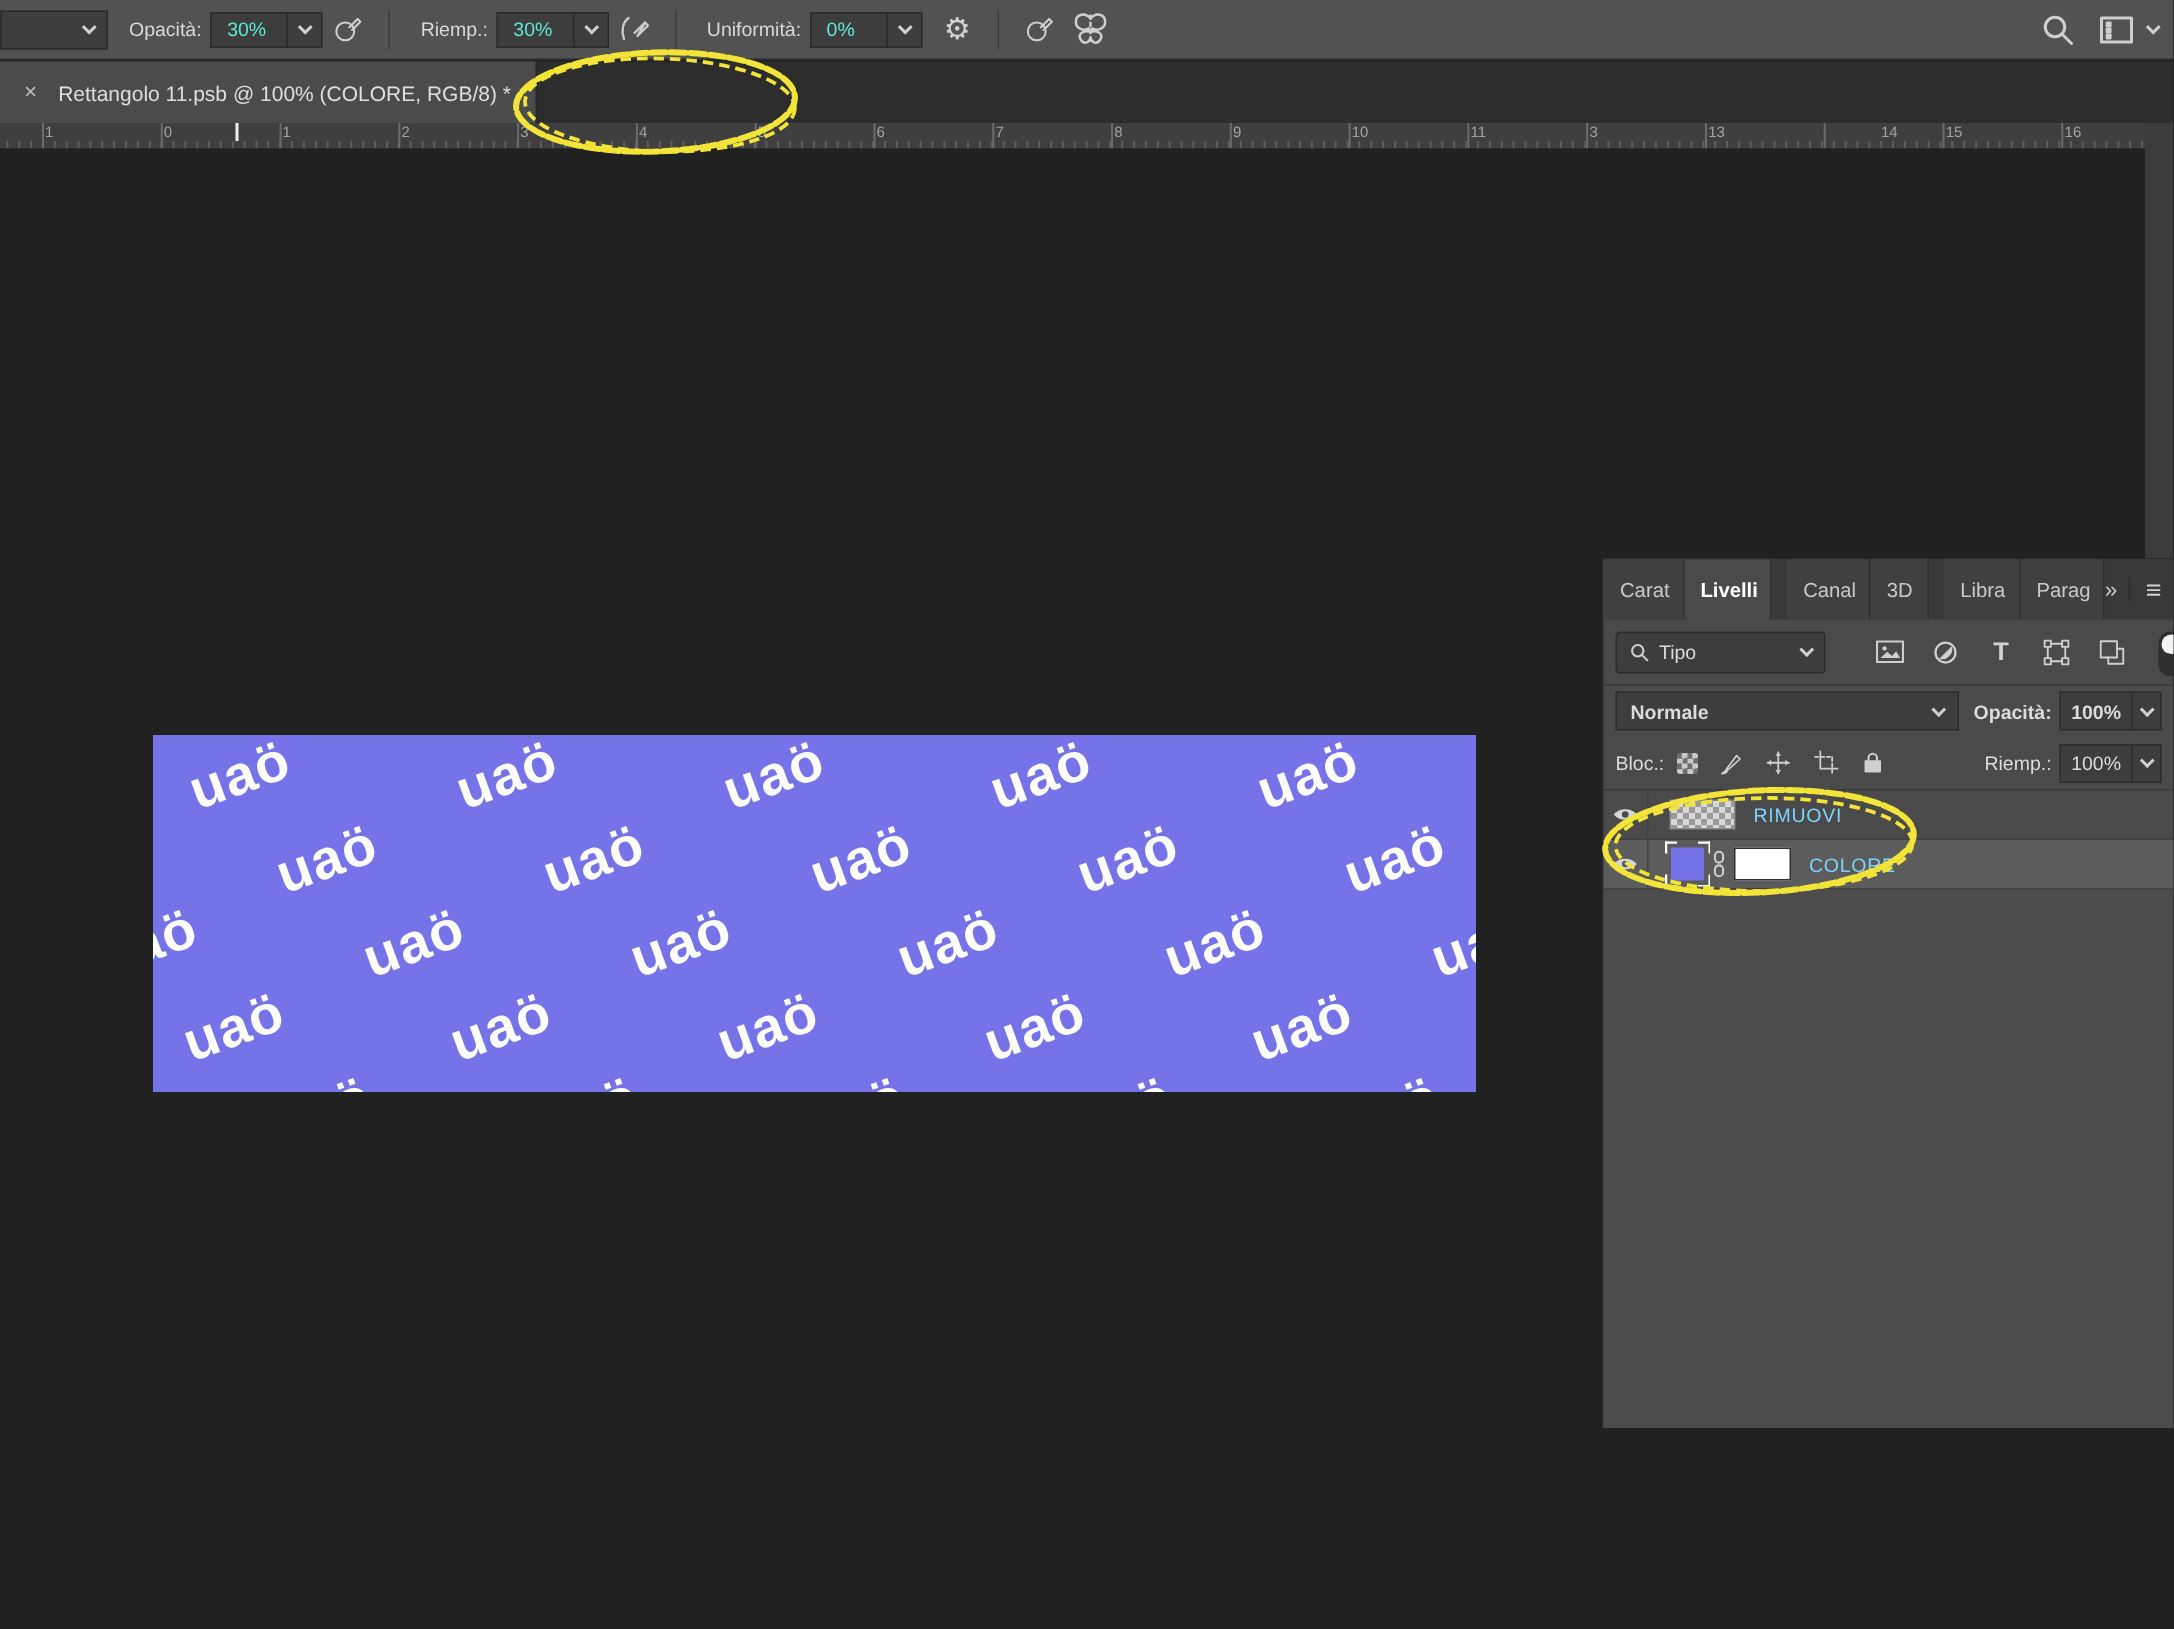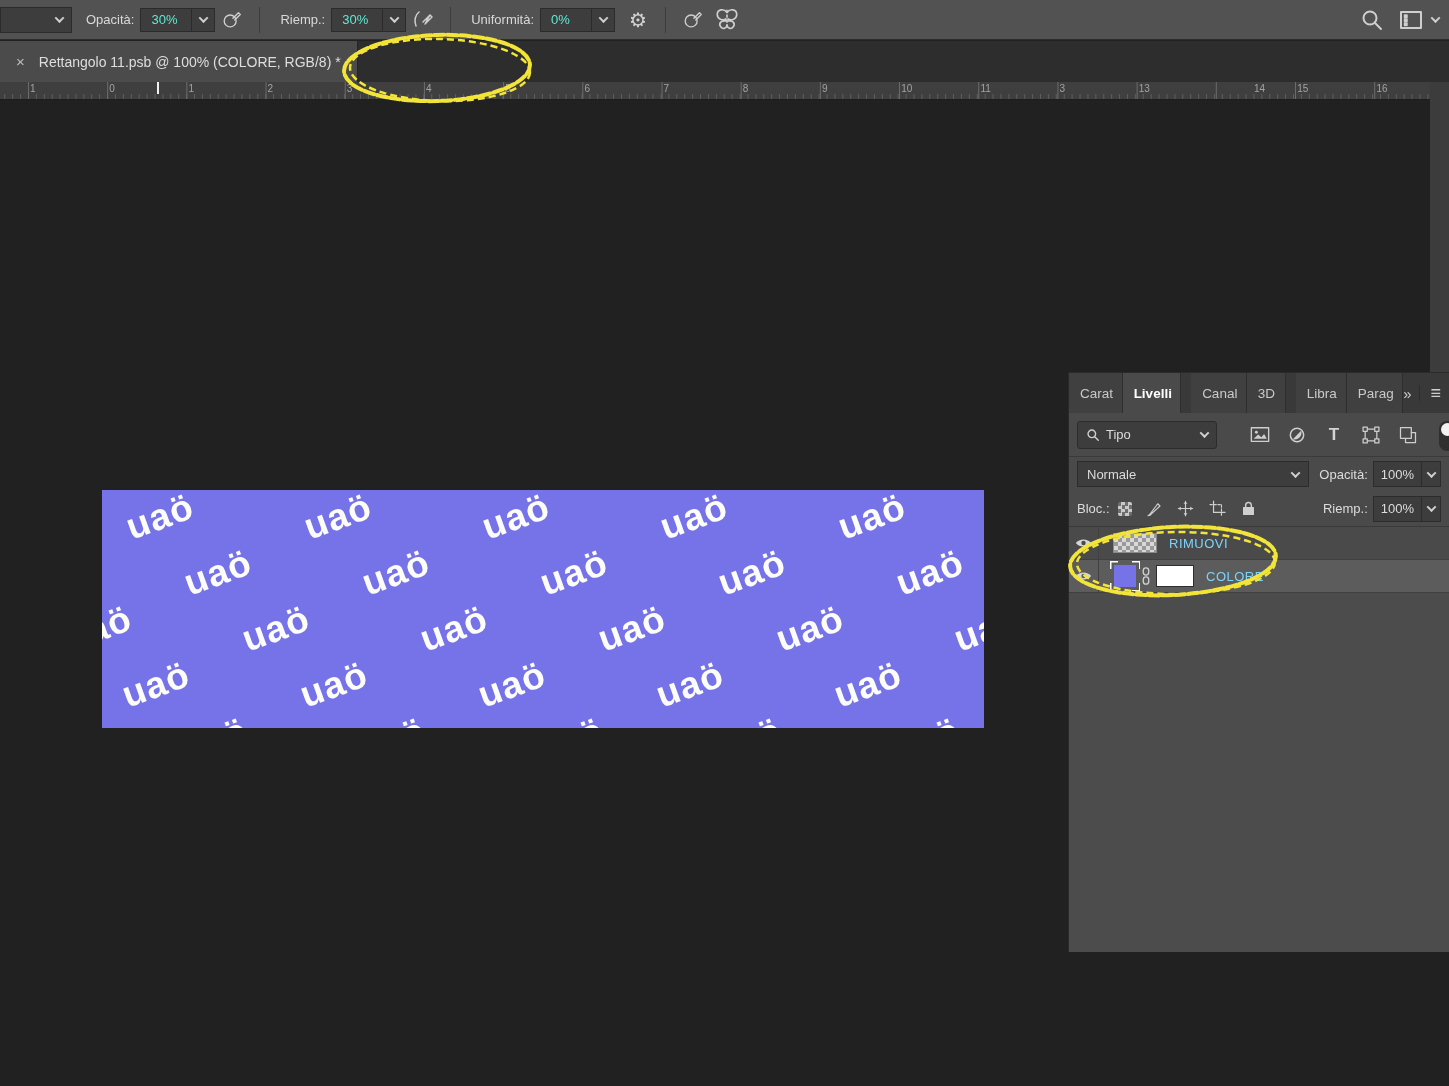--- a/index.html
+++ b/index.html
@@ -71,21 +71,21 @@
   .search-select { width:140px; height:28px; background:#3d3d3d; border:1px solid #2c2c2c; border-radius:3px;
     display:flex; align-items:center; padding:0 8px; gap:6px; }
   .filter-icons { display:flex; align-items:center; gap:11px; margin-left:30px; }
   .fbtn { width:26px; height:26px; display:flex; align-items:center; justify-content:center; }
   .t-glyph { font-size:17px; font-weight:bold; color:#d3d3d3; }
   .filter-pill { position:absolute; right:-6px; top:8px; width:16px; height:30px; background:#2f2f2f;
     border-radius:8px; }
   .filter-pill .knob { position:absolute; left:1.5px; top:1.5px; width:13px; height:13px; border-radius:50%;
     background:#f2f2f2; }
 
-  .blend-row { height:34px; display:flex; align-items:center; padding:0 8px; flex:0 0 auto; }
+  .blend-row { height:34px; display:flex; align-items:center; padding:0 8px; flex:0 0 auto;font-weight:bold; }
   .blend-select { width:236px; height:26px; background:#3d3d3d; border:1px solid #2c2c2c;
     display:flex; align-items:center; justify-content:space-between; padding:0 9px; }
   .small-label { margin-left:10px; margin-right:5px; white-space:nowrap; }
   .pctbox { display:flex; height:26px; }
   .pctbox .val { background:#3d3d3d; border:1px solid #2c2c2c; padding:0 7px; display:flex;
     align-items:center; min-width:44px; }
   .pctbox .drop { background:#3d3d3d; border:1px solid #2c2c2c; margin-left:-1px; width:20px;
     display:flex; align-items:center; justify-content:center; }
 
   .lock-row { height:36px; display:flex; align-items:center; padding:0 8px; flex:0 0 auto;

